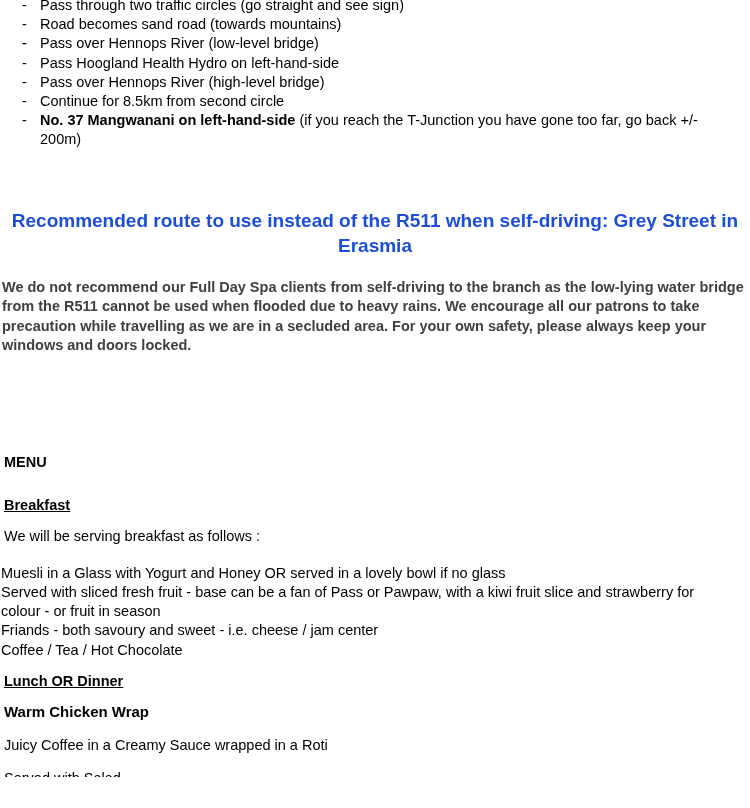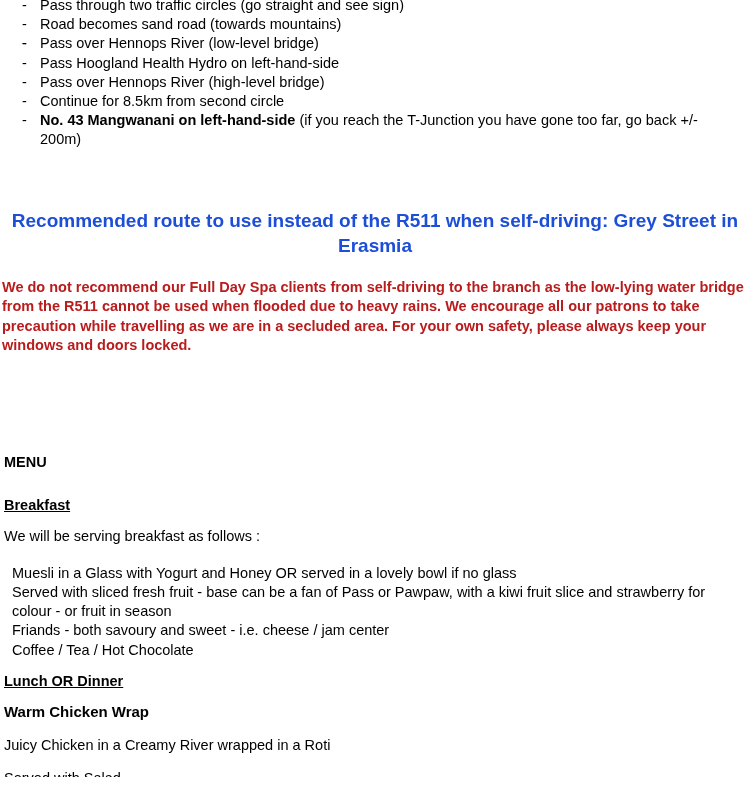--- a/index.html
+++ b/index.html
@@ -49,21 +49,21 @@
     color: #1d4ed8;
     font-weight: bold;
     font-size: 19px;
     text-align: center;
     line-height: 25px;
     padding: 0 8px;
     margin: 0;
   }
   .spacer-2 { height: 20px; }
   .warning-red {
-    color: #b91c1c;
+    color: #404040;
     font-weight: bold;
     font-size: 14.5px;
     line-height: 19.5px;
     padding: 0 6px 0 2px;
     margin: 0;
   }
   .spacer-3 { height: 98px; }
   .menu-title {
     font-weight: bold;
     font-size: 14.5px;
@@ -80,21 +80,21 @@
   }
   .spacer-small { height: 14px; }
   .para {
     font-size: 14.5px;
     line-height: 19.2px;
     padding-left: 4px;
     padding-right: 13px;
     margin: 0;
   }
   .block-lines {
-    padding-left: 12px;
+    padding-left: 1px;
     padding-right: 20px;
   }
   .block-lines .line {
     font-size: 14.5px;
     line-height: 19.2px;
   }
   .spacer-5 { height: 18px; }
   .spacer-6 { height: 13px; }
   .subhead-bold {
     font-weight: bold;
@@ -118,21 +118,21 @@
 <div class="page">
 
   <ul class="directions">
     <li class="first"><span class="dash">-</span><span>Pass through two traffic circles (go straight and see sign)</span></li>
     <li><span class="dash">-</span><span>Road becomes sand road (towards mountains)</span></li>
     <li><span class="dash">-</span></li>
     <li><span class="dash">-</span><span>Pass over Hennops River (low-level bridge)</span></li>
     <li><span class="dash">-</span><span>Pass Hoogland Health Hydro on left-hand-side</span></li>
     <li><span class="dash">-</span><span>Pass over Hennops River (high-level bridge)</span></li>
     <li><span class="dash">-</span><span>Continue for 8.5km from second circle</span></li>
-    <li><span class="dash">-</span><span class="bold">No. 43 Mangwanani on left-hand-side</span><span> (if you reach the T-Junction you have gone too far, go back +/- 200m)</span></li>
+    <li><span class="dash">-</span><span class="bold">No. 37 Mangwanani on left-hand-side</span><span> (if you reach the T-Junction you have gone too far, go back +/- 200m)</span></li>
   </ul>
 
   <div class="spacer-1"></div>
 
   <div class="heading-red">Recommended route to use instead of the R511 when self-driving: Grey Street in Erasmia</div>
 
   <div class="spacer-2"></div>
 
   <div class="warning-red">We do not recommend our Full Day Spa clients from self-driving to the branch as the low-lying water bridge from the R511 cannot be used when flooded due to heavy rains. We encourage all our patrons to take precaution while travelling as we are in a secluded area. For your own safety, please always keep your windows and doors locked.</div>
 
@@ -160,19 +160,19 @@
   <div class="spacer-6"></div>
 
   <div class="section-head">Lunch OR Dinner</div>
 
   <div class="spacer-small"></div>
 
   <div class="subhead-bold">Warm Chicken Wrap</div>
 
   <div class="spacer-7"></div>
 
-  <div class="para">Juicy Chicken in a Creamy River wrapped in a Roti</div>
+  <div class="para">Juicy Coffee in a Creamy Sauce wrapped in a Roti</div>
 
   <div class="spacer-small"></div>
 
   <div class="cut-line">Served with Salad</div>
 
 </div>
 
 </body></html>

